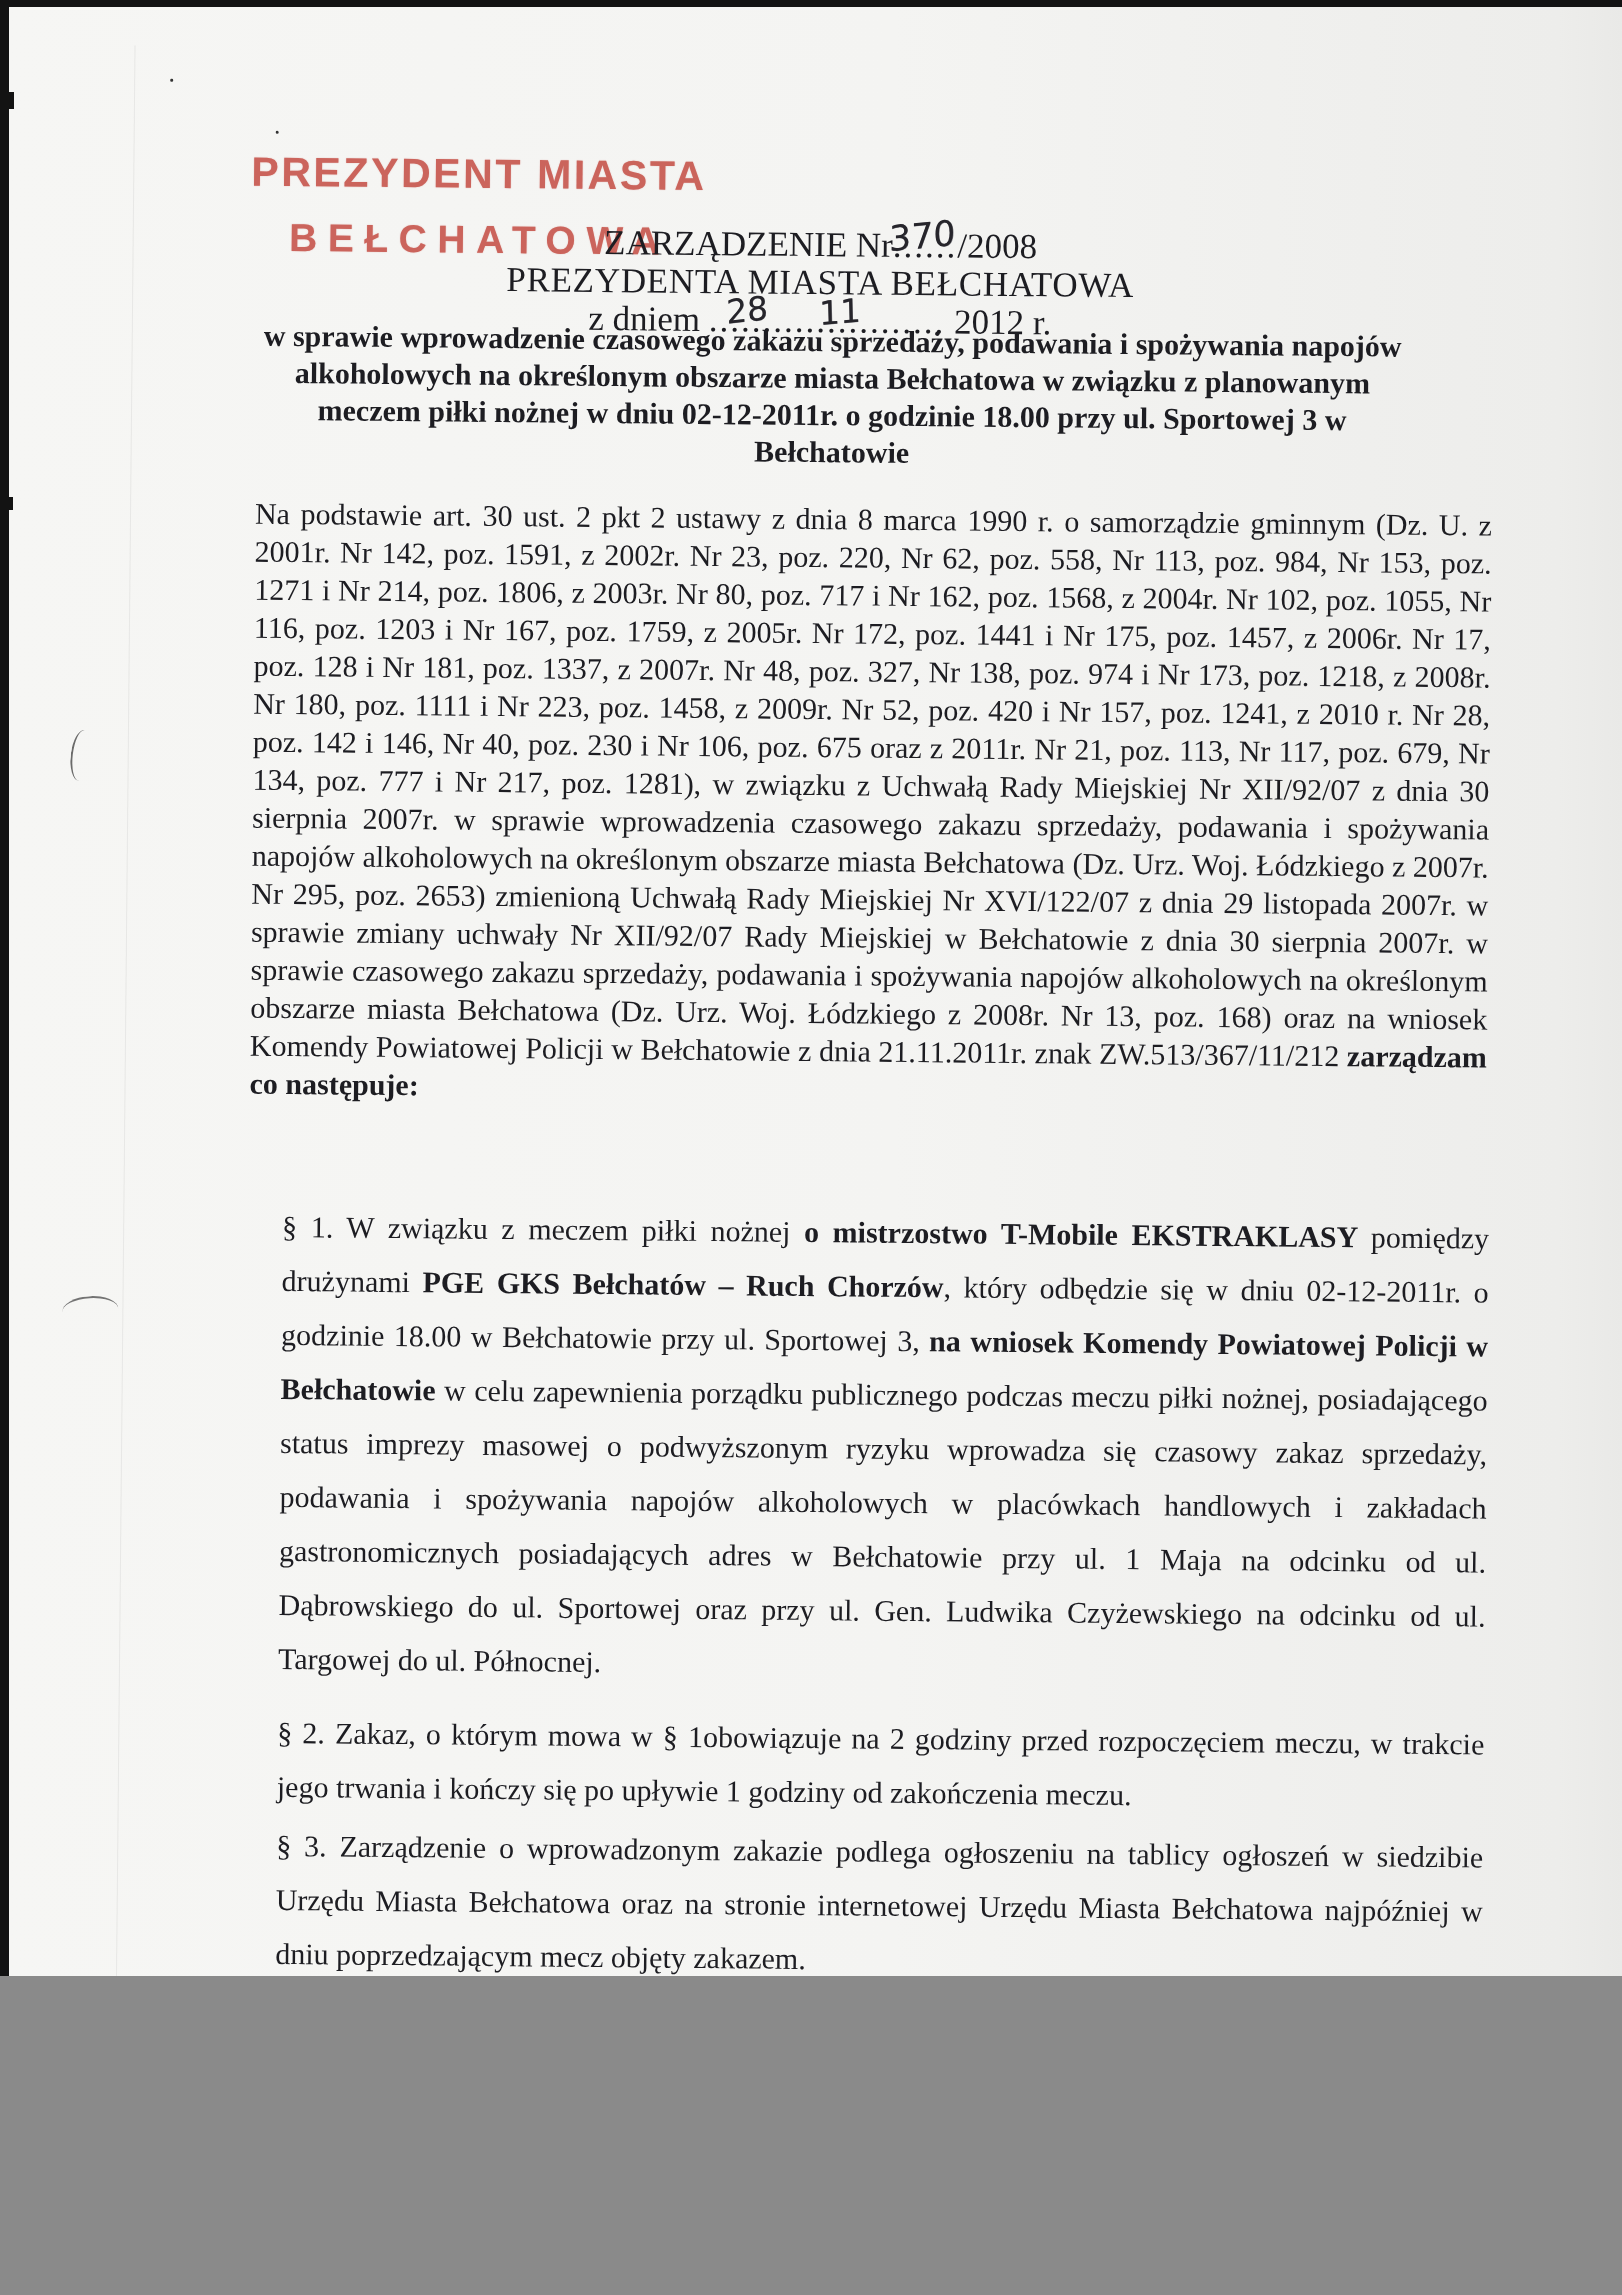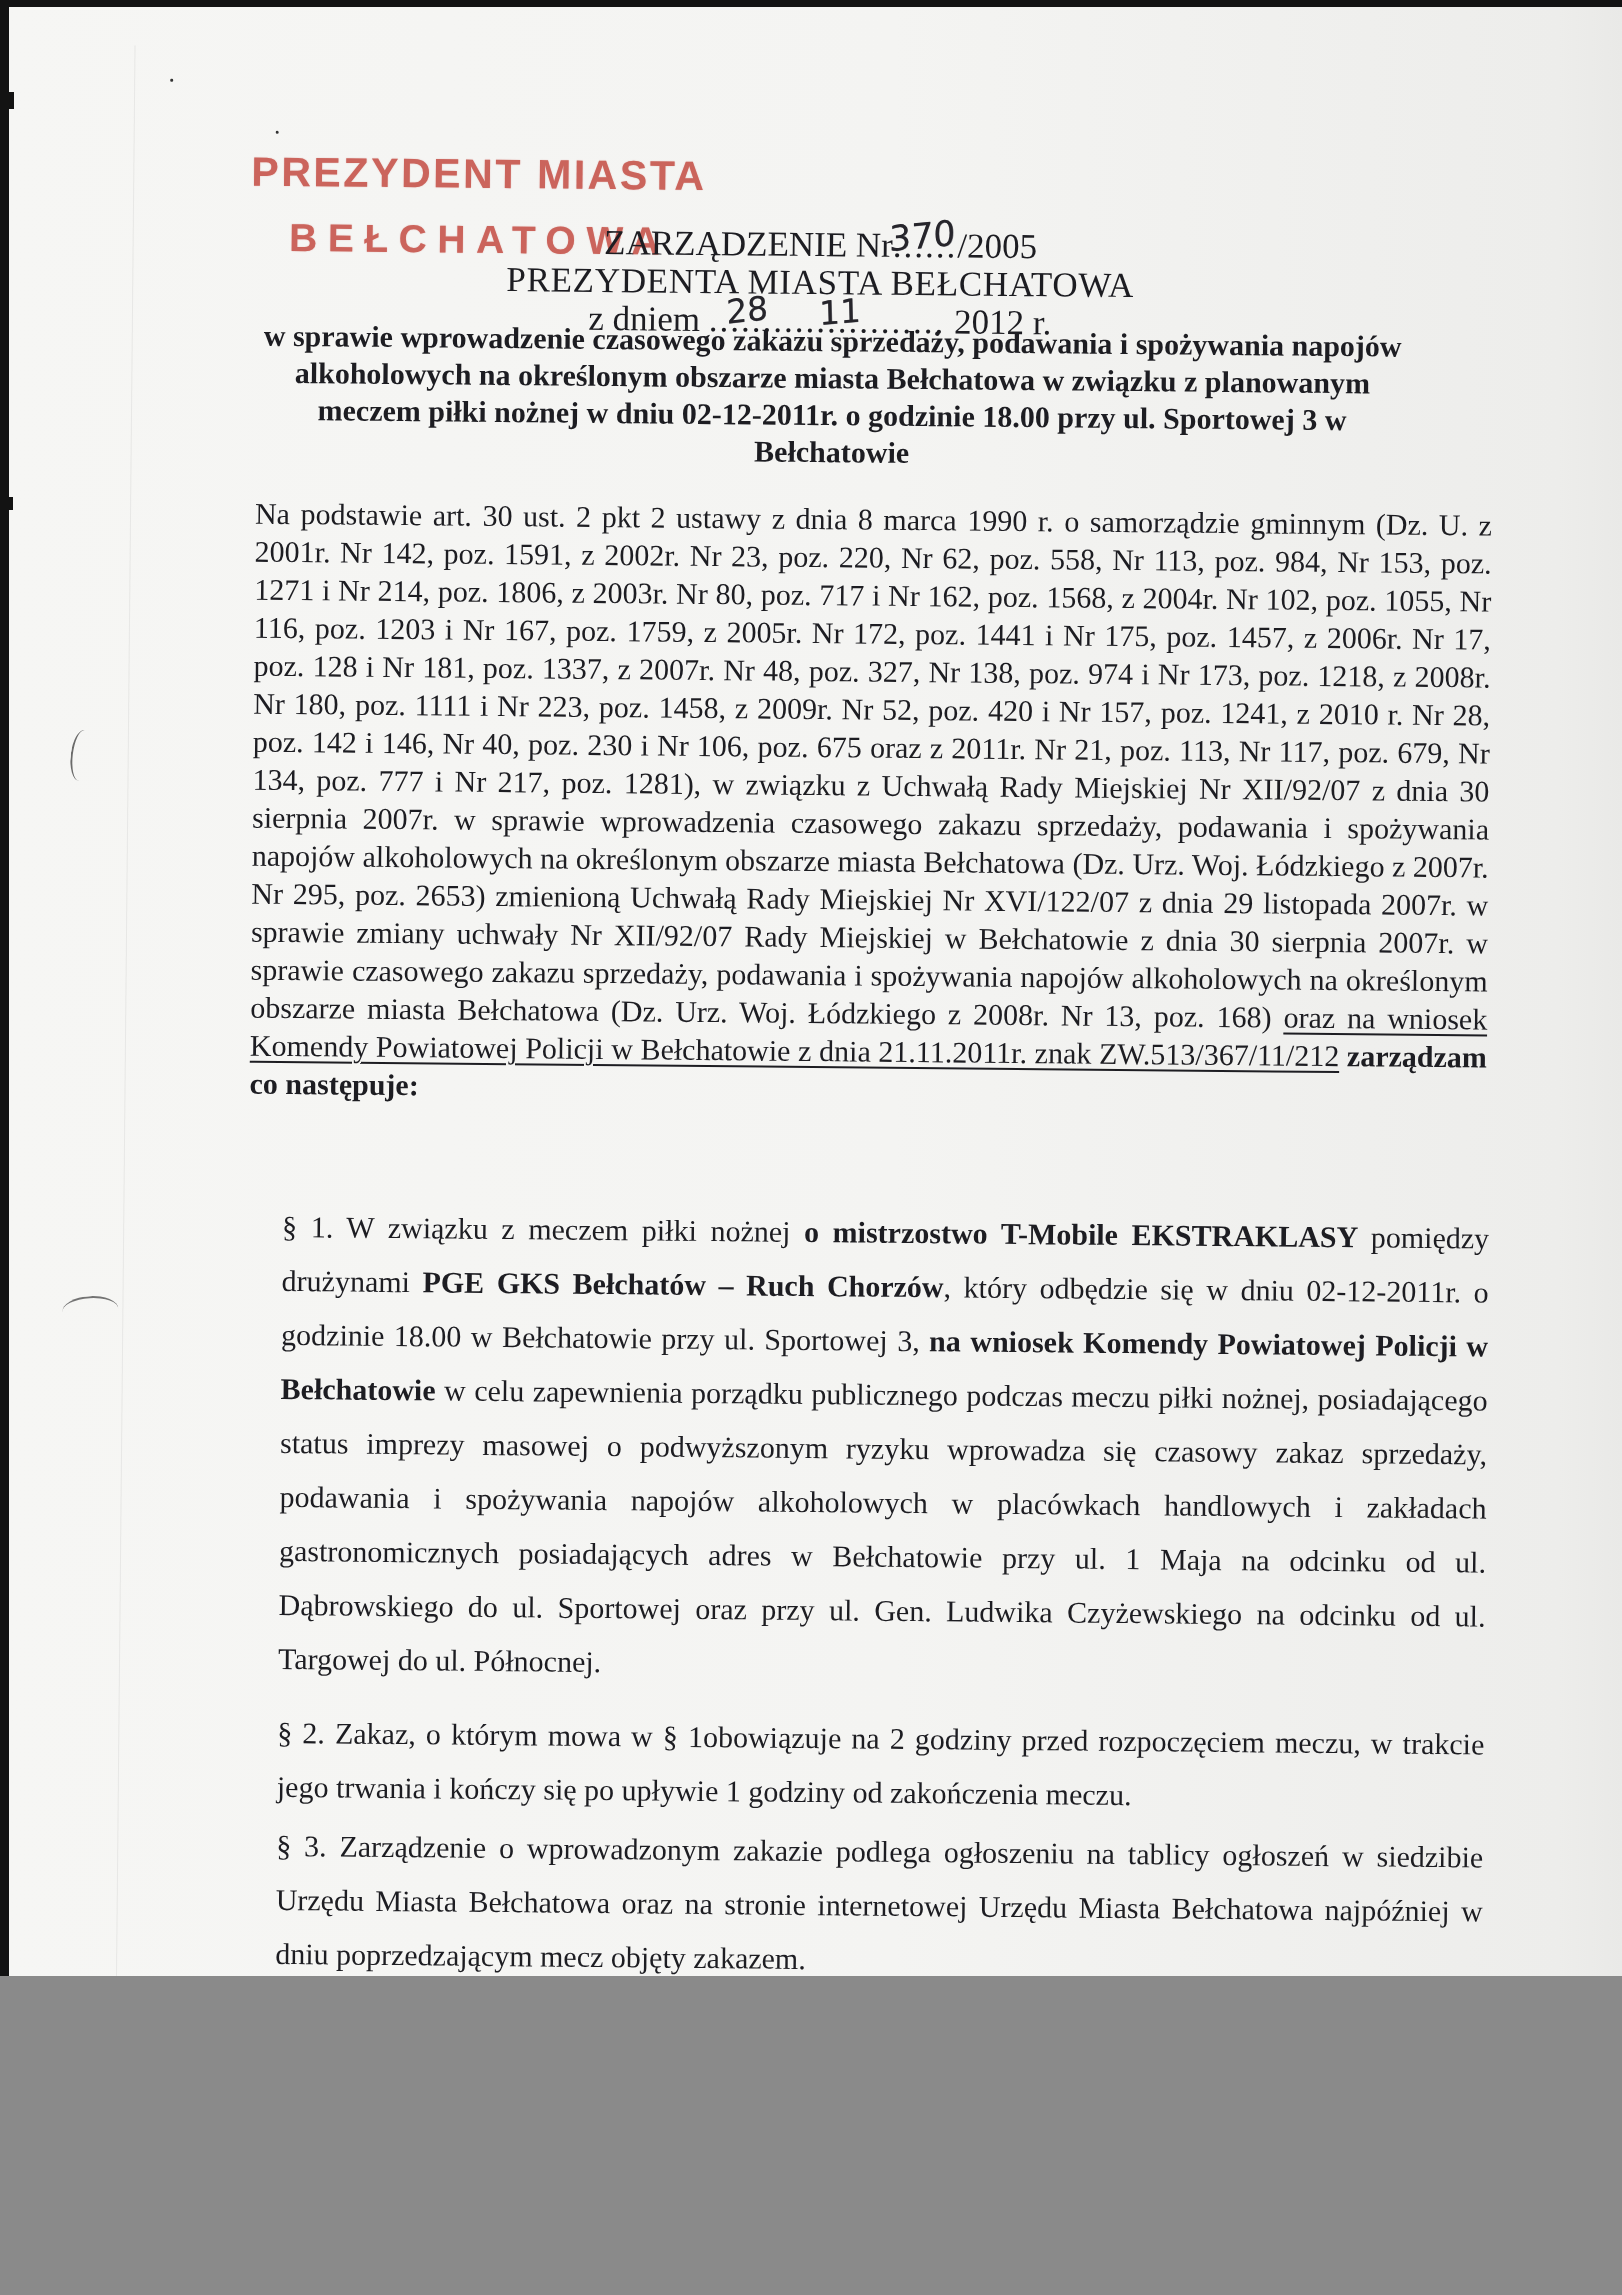--- a/index.html
+++ b/index.html
@@ -30,21 +30,21 @@
     text-shadow:0.3px 0.3px 0 rgba(30,30,40,.55);white-space:nowrap;}
   .hw-nr{left:-3.9px;top:-10.5px;font-size:35px;transform:rotate(-6deg) skewX(-5deg);}
   .hw-day{left:17px;top:-10.5px;font-size:33px;transform:rotate(-7deg) skewX(-4deg);}
   .hw-month{left:110px;top:-9.2px;font-size:33px;transform:rotate(-5deg) skewX(-3deg);}
   
   .subject{position:absolute;left:258px;top:322px;width:1237px;box-sizing:border-box;
     padding-right:85px;text-align:center;font-weight:700;font-size:30px;line-height:37px;}
   
   .legal{position:absolute;left:258px;top:500px;width:1237px;margin:0;
     font-size:30px;line-height:38px;text-align:justify;}
-  .seg-underline{text-decoration:underline;text-decoration-thickness:2.3px;text-underline-offset:4.6px;}
+  .seg-underline{text-decoration-thickness:2.3px;text-underline-offset:4.6px;}
   .seg-bold{font-weight:700;}
   
   .pars{position:absolute;left:292px;top:1205px;width:1207px;
     font-size:30px;line-height:54px;text-align:justify;}
   .pars p{margin:0;}
   .pars .p1{margin-bottom:19.6px;}
   .pars .p2{margin-bottom:5.2px;}
   .pars .p3{margin-bottom:10.5px;}
   
   .sig{position:absolute;left:818px;top:1950px;width:805px;height:346px;}
@@ -78,21 +78,21 @@
   <div class="content">
 
     <div class="faint-line"></div>
 
     <div class="stamp-top">
       <div class="l1">PREZYDENT MIASTA</div>
       <div class="l2">BEŁCHATOWA</div>
     </div>
 
     <div class="head">
-      <div><span>ZARZĄDZENIE Nr</span><span class="dots-wrap"><span class="dots">......</span><span class="hw hw-nr">370</span></span><span>/2005</span></div>
+      <div><span>ZARZĄDZENIE Nr</span><span class="dots-wrap"><span class="dots">......</span><span class="hw hw-nr">370</span></span><span>/2008</span></div>
       <div class="t2">PREZYDENTA MIASTA BEŁCHATOWA</div>
       <div><span>z dniem</span>&nbsp;<span class="dots-wrap"><span class="dots">......................</span><span class="hw hw-day">28</span><span class="hw hw-month">11</span></span>&nbsp;<span>2012 r.</span></div>
     </div>
 
     <div class="subject">w sprawie wprowadzenie czasowego zakazu sprzedaży, podawania i spożywania napojów alkoholowych na określonym obszarze miasta Bełchatowa w związku z planowanym meczem piłki nożnej w dniu 02-12-2011r. o godzinie 18.00 przy ul. Sportowej 3 w Bełchatowie</div>
 
     <p class="legal"><span>Na podstawie art. 30 ust. 2 pkt 2 ustawy z dnia 8 marca 1990 r. o samorządzie gminnym (Dz. U. z 2001r. Nr 142, poz. 1591, z 2002r. Nr 23, poz. 220, Nr 62, poz. 558, Nr 113, poz. 984, Nr 153, poz. 1271 i Nr 214, poz. 1806, z 2003r. Nr 80, poz. 717 i Nr 162, poz. 1568, z 2004r. Nr 102, poz. 1055, Nr 116, poz. 1203 i Nr 167, poz. 1759, z 2005r. Nr 172, poz. 1441 i Nr 175, poz. 1457, z 2006r. Nr 17, poz. 128 i Nr 181, poz. 1337, z 2007r. Nr 48, poz. 327, Nr 138, poz. 974 i Nr 173, poz. 1218, z 2008r. Nr 180, poz. 1111 i Nr 223, poz. 1458, z 2009r. Nr 52, poz. 420 i Nr 157, poz. 1241, z 2010 r. Nr 28, poz. 142 i 146, Nr 40, poz. 230 i Nr 106, poz. 675 oraz z 2011r. Nr 21, poz. 113, Nr 117, poz. 679, Nr 134, poz. 777 i Nr 217, poz. 1281), w związku z Uchwałą Rady Miejskiej Nr XII/92/07 z dnia 30 sierpnia 2007r. w sprawie wprowadzenia czasowego zakazu sprzedaży, podawania i spożywania napojów alkoholowych na określonym obszarze miasta Bełchatowa (Dz. Urz. Woj. Łódzkiego z 2007r. Nr 295, poz. 2653) zmienioną Uchwałą Rady Miejskiej Nr XVI/122/07 z dnia 29 listopada 2007r. w sprawie zmiany uchwały Nr XII/92/07 Rady Miejskiej w Bełchatowie z dnia 30 sierpnia 2007r. w sprawie czasowego zakazu sprzedaży, podawania i spożywania napojów alkoholowych na określonym obszarze miasta Bełchatowa (Dz. Urz. Woj. Łódzkiego z 2008r. Nr 13, poz. 168) </span><span class="seg-underline">oraz na wniosek Komendy Powiatowej Policji w Bełchatowie z dnia 21.11.2011r. znak ZW.513/367/11/212</span><span class="seg-bold"> zarządzam co następuje:</span></p>
 
     <div class="pars">
       <p class="p1"><span>§ 1. W związku z meczem piłki nożnej </span><span class="seg-bold">o mistrzostwo T-Mobile EKSTRAKLASY </span><span>pomiędzy drużynami </span><span class="seg-bold">PGE GKS Bełchatów – Ruch Chorzów</span><span>, który odbędzie się w dniu 02-12-2011r. o godzinie 18.00 w Bełchatowie przy ul. Sportowej 3, </span><span class="seg-bold">na wniosek Komendy Powiatowej Policji w Bełchatowie </span><span>w celu zapewnienia porządku publicznego podczas meczu piłki nożnej, posiadającego status imprezy masowej o podwyższonym ryzyku wprowadza się czasowy zakaz sprzedaży, podawania i spożywania napojów alkoholowych w placówkach handlowych i zakładach gastronomicznych posiadających adres w Bełchatowie przy ul. 1 Maja na odcinku od ul. Dąbrowskiego do ul. Sportowej oraz przy ul. Gen. Ludwika Czyżewskiego na odcinku od ul. Targowej do ul. Północnej.</span></p>

